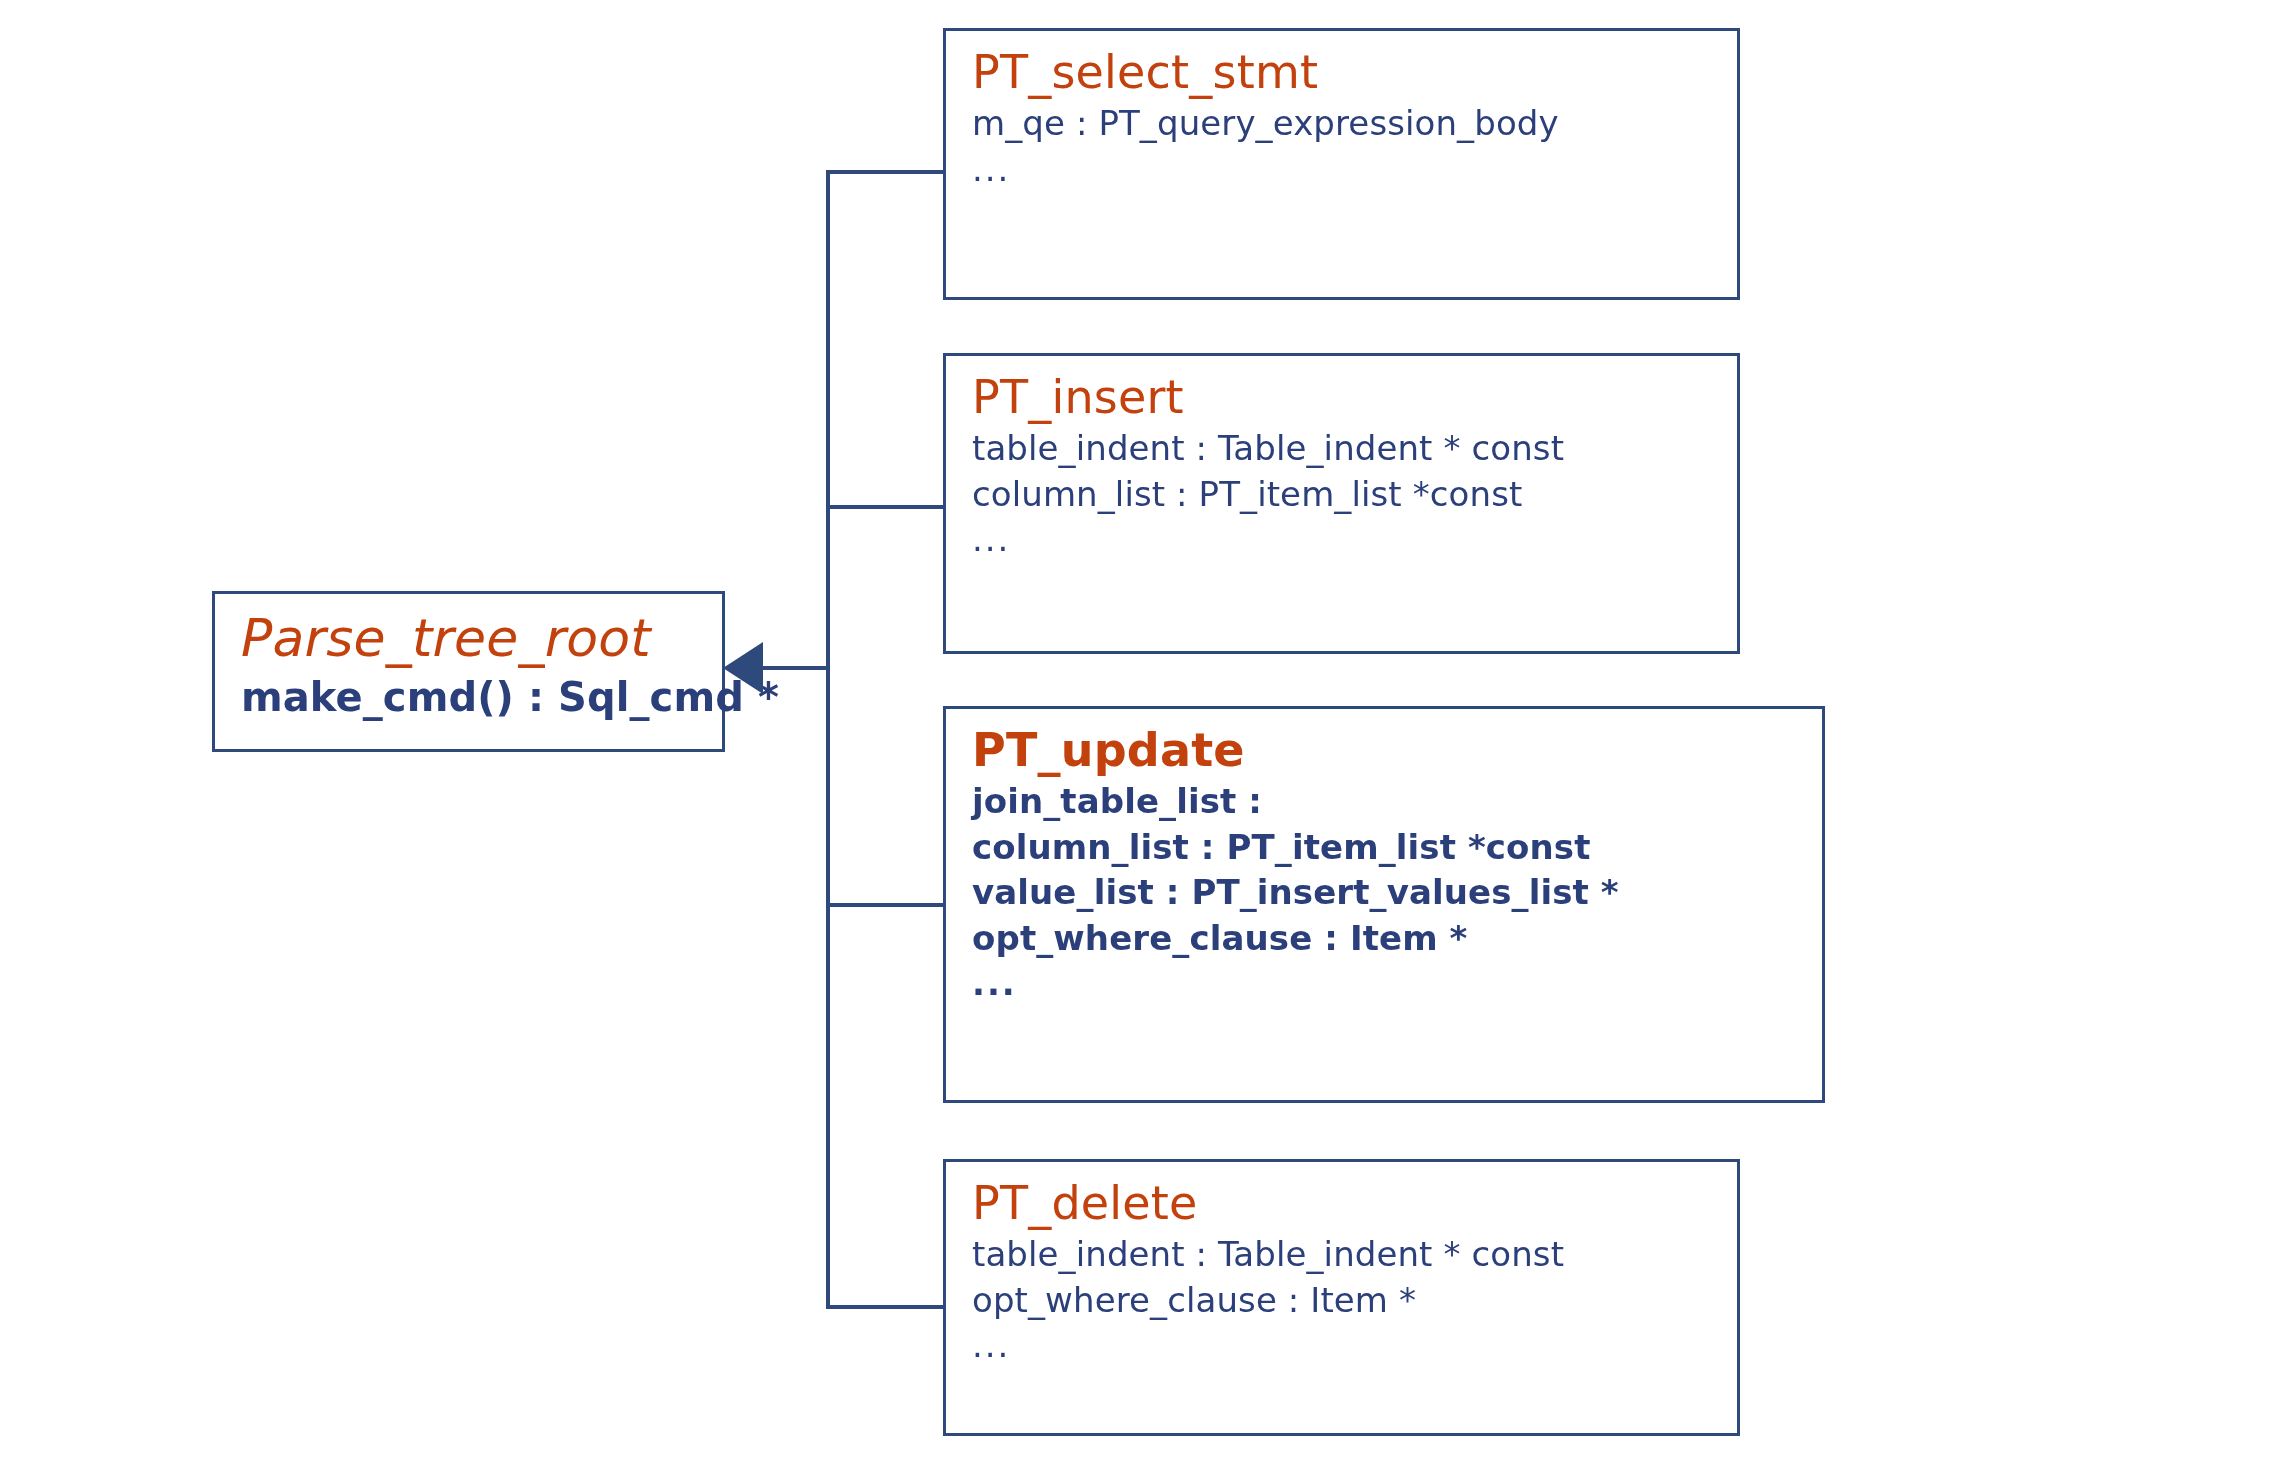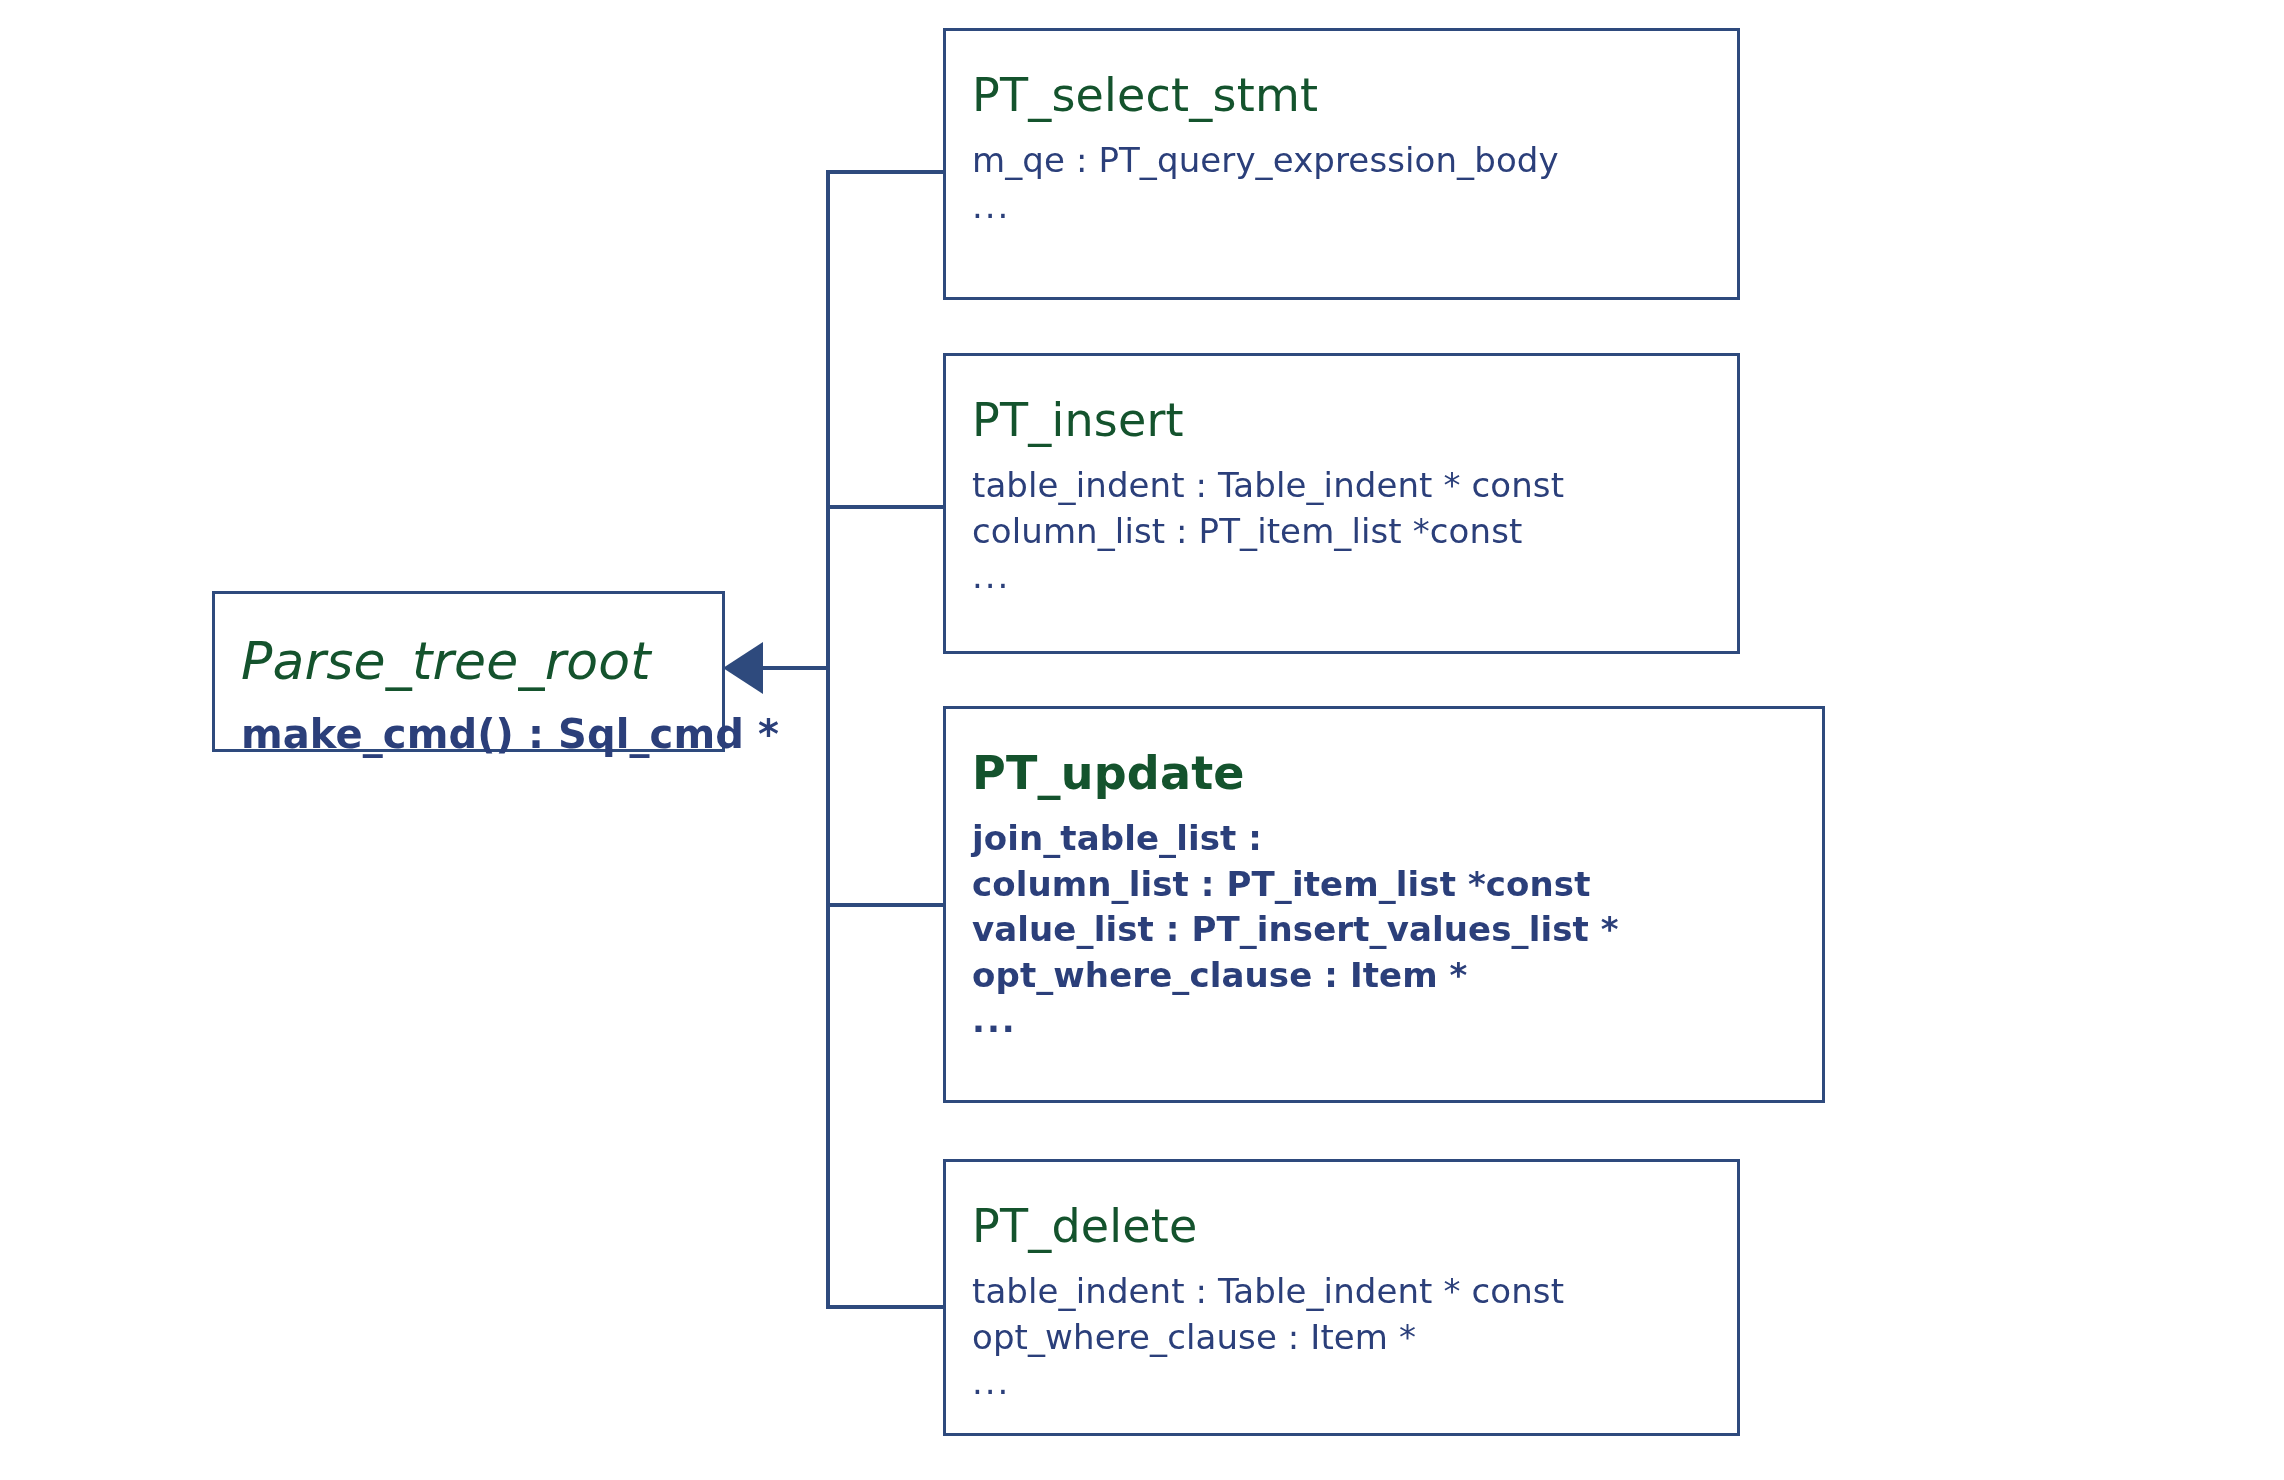--- a/index.html
+++ b/index.html
@@ -20,29 +20,28 @@
   .uml-box {
     position: absolute;
     box-sizing: border-box;
     background: #ffffff;
     border: 3px solid #2E4A7D;
   }
   .box-inner {
     padding: 14px 26px 10px 26px;
   }
   .cls-name {
-    color: #14532d;
+    color: #c2410c;
     font-size: 46px;
     line-height: 1.18;
     white-space: nowrap;
     letter-spacing: 0.2px;
-    margin-top: 23px;
   }
   .cls-attrs {
-    margin-top: 16px;
+    margin-top: 2px;
   }
   .cls-attr {
     color: #2B3F7A;
     font-size: 34px;
     line-height: 1.34;
     white-space: nowrap;
     letter-spacing: 0.1px;
   }
   .cls-attr.ellipsis {
     letter-spacing: 2px;

